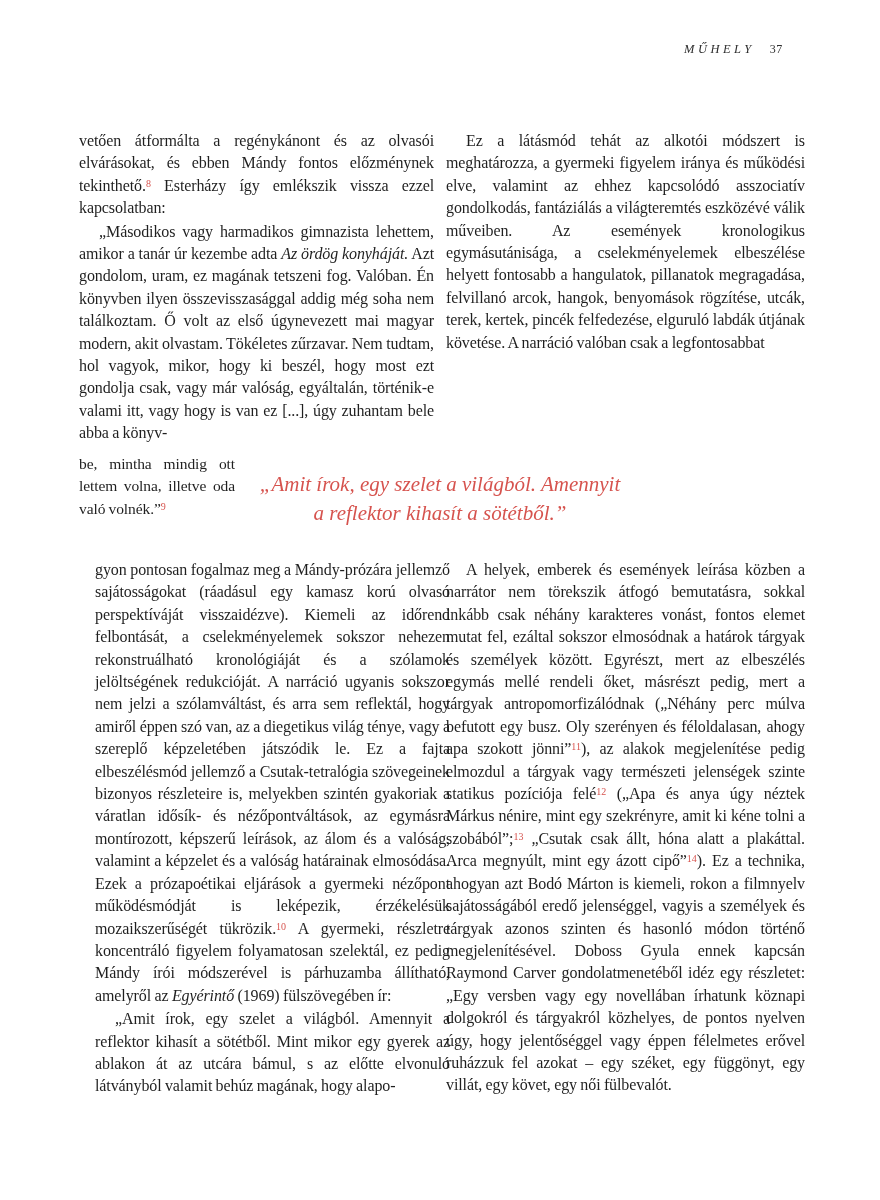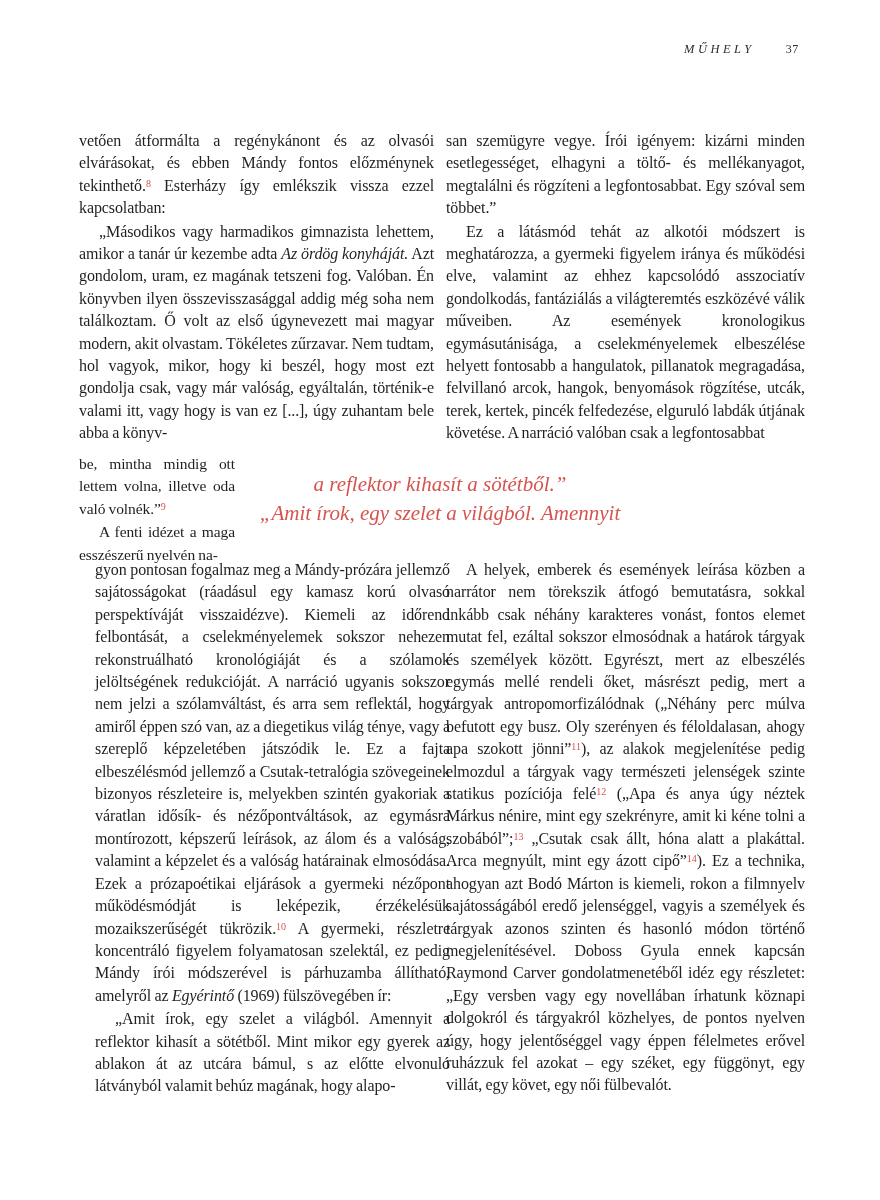--- a/index.html
+++ b/index.html
@@ -11,21 +11,21 @@
     font-family: "Liberation Serif", "DejaVu Serif", serif;
     color: #1f1f1f;
     overflow: hidden;
   }
   .pagehead {
     position: absolute;
     top: 42px;
     left: 684px;
     display: flex;
     align-items: baseline;
-    gap: 31px;
+    gap: 15px;
     color: #2e2e2e;
   }
   .journal {
     font-style: italic;
     font-size: 12.5px;
     letter-spacing: 3.5px;
     font-weight: 500;
   }
   .pagenum { font-size: 12px; letter-spacing: 0.5px; font-family: Liberation Serif, serif; }
 
@@ -80,32 +80,30 @@
     <span class="journal">MŰHELY</span>
     <span class="pagenum">37</span>
   </div>
 
   <div class="textblock lt-top">
     <p><span>vetően átformálta a regénykánont és az olvasói elvárásokat, és ebben Mándy fontos előzménynek tekinthető.</span><sup class="fn">8</sup><span> Esterházy így emlékszik vissza ezzel kapcsolatban:</span></p>
     <p class="indent"><span>„Másodikos vagy harmadikos gimnazista lehettem, amikor a tanár úr kezembe adta </span><i class="booktitle">Az ördög konyháját.</i><span> Azt gondolom, uram, ez magának tetszeni fog. Valóban. Én könyvben ilyen összevisszasággal addig még soha nem találkoztam. Ő volt az első úgynevezett mai magyar modern, akit olvastam. Tökéletes zűrzavar. Nem tudtam, hol vagyok, mikor, hogy ki beszél, hogy most ezt gondolja csak, vagy már valóság, egyáltalán, történik-e valami itt, vagy hogy is van ez [...], úgy zuhantam bele abba a könyv-</span></p>
   </div>
 
   <div class="textblock rt-top">
-    <p><span>san szemügyre vegye. Írói igényem: kizárni minden esetlegességet, elhagyni a töltő- és mellékanyagot, megtalálni és rögzíteni a legfontosabbat. Egy szóval sem többet.”</span></p>
     <p class="indent"><span>Ez a látásmód tehát az alkotói módszert is meghatározza, a gyermeki figyelem iránya és működési elve, valamint az ehhez kapcsolódó asszociatív gondolkodás, fantáziálás a világteremtés eszközévé válik műveiben. Az események kronologikus egymásutánisága, a cselekményelemek elbeszélése helyett fontosabb a hangulatok, pillanatok megragadása, felvillanó arcok, hangok, benyomások rögzítése, utcák, terek, kertek, pincék felfedezése, elguruló labdák útjának követése. A narráció valóban csak a legfontosabbat</span></p>
   </div>
 
   <div class="textblock lt-nar">
     <p><span>be, mintha mindig ott lettem volna, illetve oda való volnék.”</span><sup class="fn">9</sup></p>
-    <p class="indent"><span>A fenti idézet a maga esszészerű nyelvén na-</span></p>
   </div>
 
   <div class="pullquote">
+    <div>„Amit írok, egy szelet a világból. Amennyit</div>
     <div>a reflektor kihasít a sötétből.”</div>
-    <div>„Amit írok, egy szelet a világból. Amennyit</div>
   </div>
 
 
   <div class="textblock lt-bot">
     <p><span>gyon pontosan fogalmaz meg a Mándy-prózára jellemző sajátosságokat (ráadásul egy kamasz korú olvasó perspektíváját visszaidézve). Kiemeli az időrend felbontását, a cselekményelemek sokszor nehezen rekonstruálható kronológiáját és a szólamok jelöltségének redukcióját. A narráció ugyanis sokszor nem jelzi a szólamváltást, és arra sem reflektál, hogy amiről éppen szó van, az a diegetikus világ ténye, vagy a szereplő képzeletében játszódik le. Ez a fajta elbeszélésmód jellemző a Csutak-tetralógia szövegeinek bizonyos részleteire is, melyekben szintén gyakoriak a váratlan idősík- és nézőpontváltások, az egymásra montírozott, képszerű leírások, az álom és a valóság, valamint a képzelet és a valóság határainak elmosódása. Ezek a prózapoétikai eljárások a gyermeki nézőpont működésmódját is leképezik, érzékelésük mozaikszerűségét tükrözik.</span><sup class="fn">10</sup><span> A gyermeki, részletre koncentráló figyelem folyamatosan szelektál, ez pedig Mándy írói módszerével is párhuzamba állítható, amelyről az </span><i class="booktitle">Egyérintő</i><span> (1969) fülszövegében ír:</span></p>
     <p class="indent"><span>„Amit írok, egy szelet a világból. Amennyit a reflektor kihasít a sötétből. Mint mikor egy gyerek az ablakon át az utcára bámul, s az előtte elvonuló látványból valamit behúz magának, hogy alapo-</span></p>
   </div>
 
   <div class="textblock rt-bot">
     <p class="indent"><span>A helyek, emberek és események leírása közben a narrátor nem törekszik átfogó bemutatásra, sokkal inkább csak néhány karakteres vonást, fontos elemet mutat fel, ezáltal sokszor elmosódnak a határok tárgyak és személyek között. Egyrészt, mert az elbeszélés egymás mellé rendeli őket, másrészt pedig, mert a tárgyak antropomorfizálódnak („Néhány perc múlva befutott egy busz. Oly szerényen és féloldalasan, ahogy apa szokott jönni”</span><sup class="fn">11</sup><span>), az alakok megjelenítése pedig elmozdul a tárgyak vagy természeti jelenségek szinte statikus pozíciója felé</span><sup class="fn">12</sup><span> („Apa és anya úgy néztek Márkus nénire, mint egy szekrényre, amit ki kéne tolni a szobából”;</span><sup class="fn">13</sup><span> „Csutak csak állt, hóna alatt a plakáttal. Arca megnyúlt, mint egy ázott cipő”</span><sup class="fn">14</sup><span>). Ez a technika, ahogyan azt Bodó Márton is kiemeli, rokon a filmnyelv sajátosságából eredő jelenséggel, vagyis a személyek és tárgyak azonos szinten és hasonló módon történő megjelenítésével. Doboss Gyula ennek kapcsán Raymond Carver gondolatmenetéből idéz egy részletet: „Egy versben vagy egy novellában írhatunk köznapi dolgokról és tárgyakról közhelyes, de pontos nyelven úgy, hogy jelentőséggel vagy éppen félelmetes erővel ruházzuk fel azokat – egy széket, egy függönyt, egy villát, egy követ, egy női fülbevalót.</span></p>

